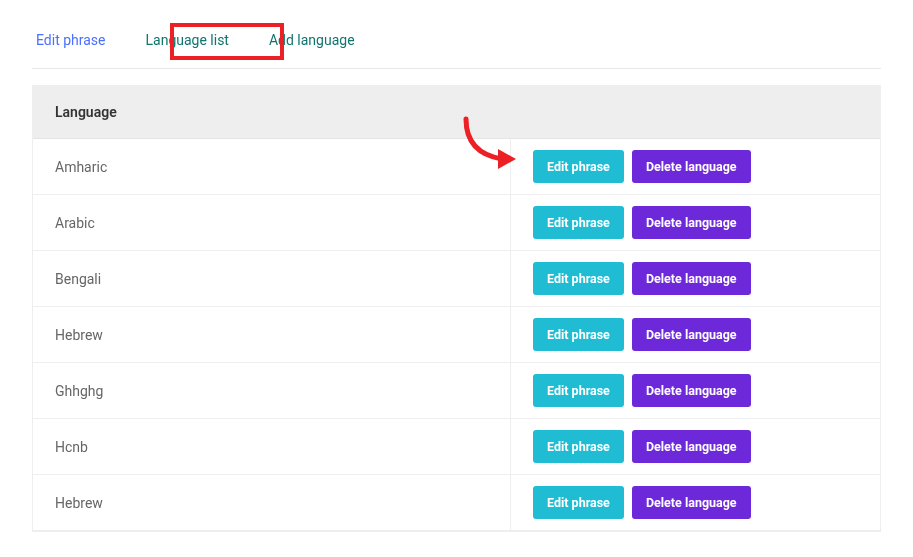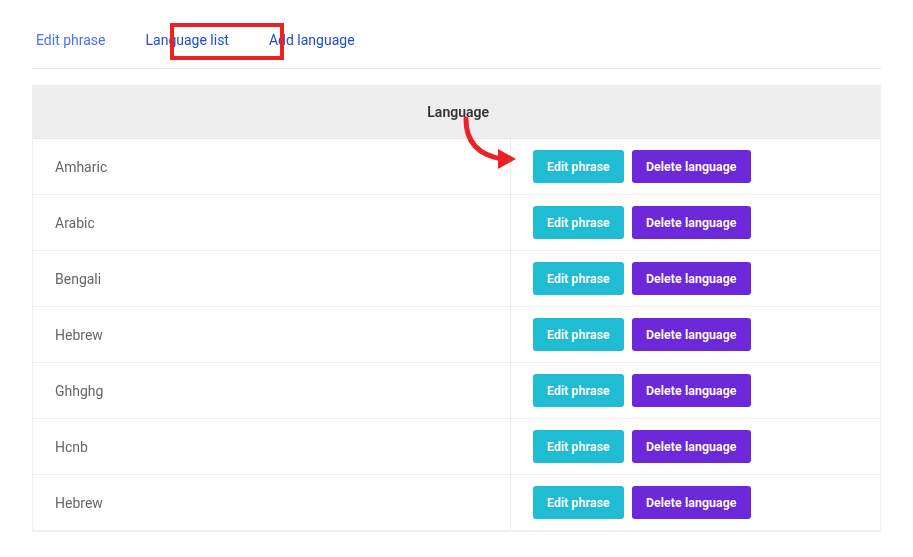--- a/index.html
+++ b/index.html
@@ -20,21 +20,21 @@
       position: relative;
     }
     .tabs {
       display: flex;
       padding: 30px 4px 18px 4px;
       border-bottom: 1px solid #e8e8e8;
       position: relative;
     }
     .tab {
       font-size: 14px;
-      color: #1d4ed8;
+      color: #0f766e;
       cursor: pointer;
       margin-right: 40px;
       padding: 2px 0;
     }
     .tab.active {
       color: #4B6FFF;
     }
     .tab-highlight-box {
       position: absolute;
       border: 4px solid #EB2126;
@@ -56,21 +56,20 @@
     }
     .table-header-cell {
       padding: 18px 22px;
       font-size: 14px;
       font-weight: 600;
       color: #333;
     }
     .col-lang {
       width: 478px;
       border-right: 0;
-      text-align: right;
     }
     .col-option {
       flex: 1;
     }
     .table-row {
       display: flex;
       border-bottom: 1px solid #eee;
     }
     .table-cell {
       padding: 16px 22px;

